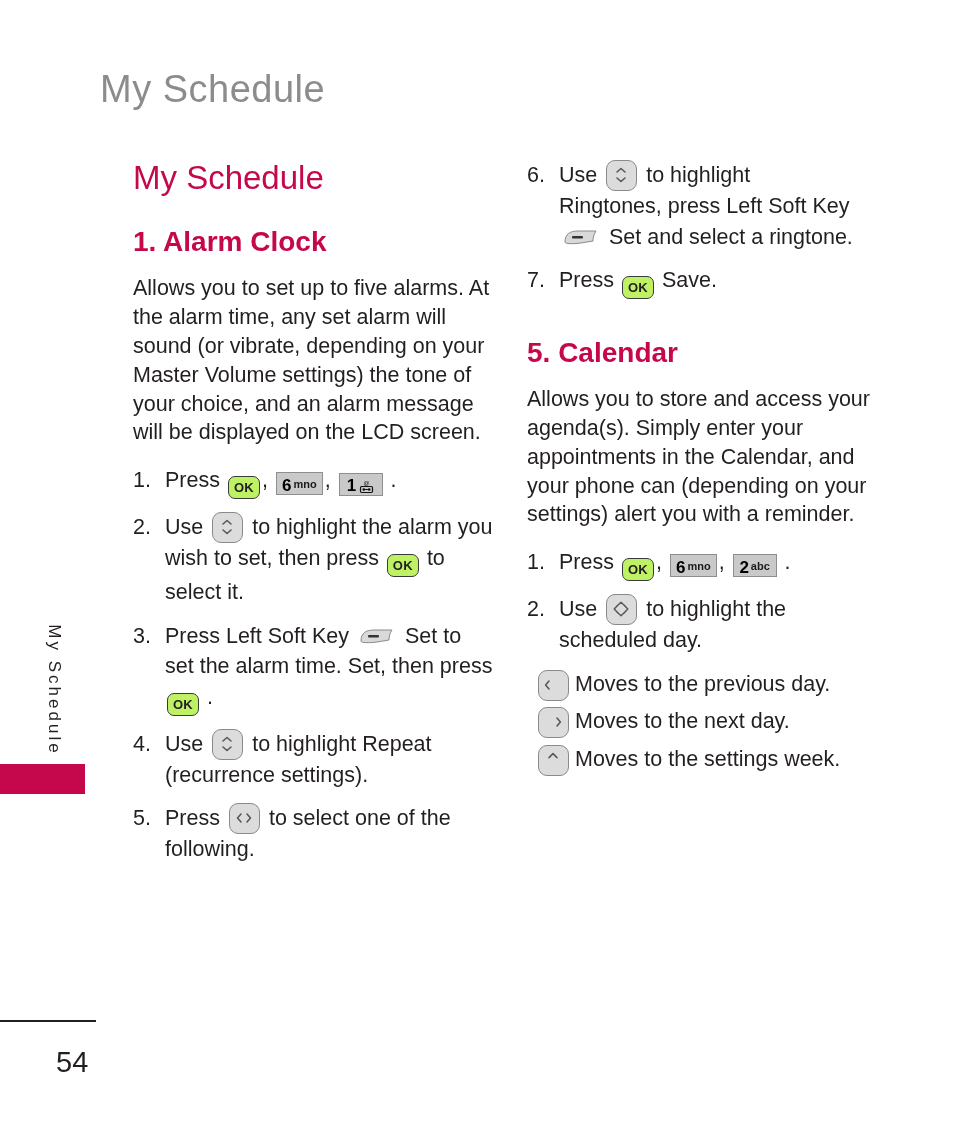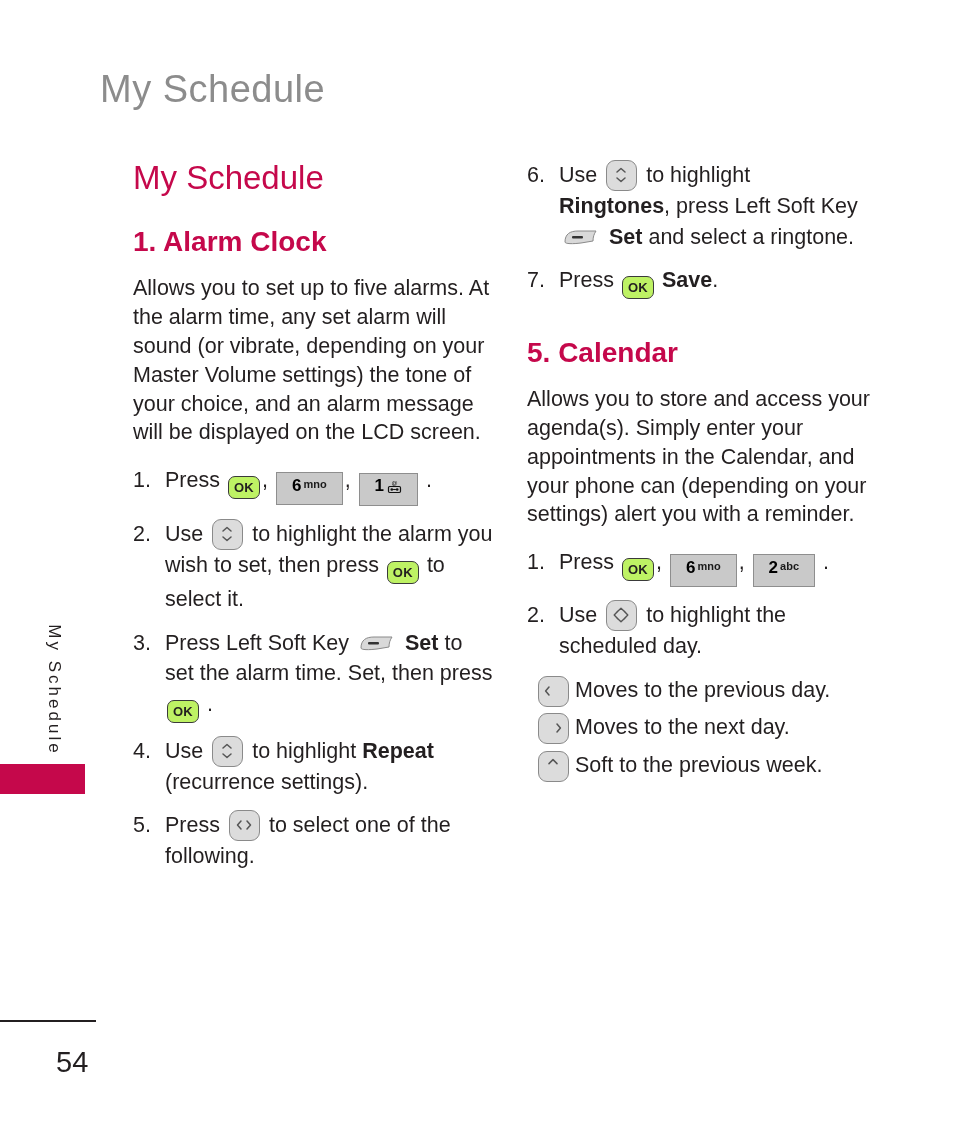--- a/index.html
+++ b/index.html
@@ -132,21 +132,21 @@
     line-height: 1.42;
     margin-bottom: 7px;
     color: #231f20;
   }
   ul.keylist > li .kpos {
     position: absolute;
     left: 8px;
     top: 1px;
   }
 
-  b, strong { font-weight: 700; }
+  b, strong { font-weight: 400; }
 
   
   .key {
     display: inline-block;
     vertical-align: -5px;
     position: relative;
   }
 
   
   .key-ok {
@@ -158,24 +158,24 @@
     font-weight: 700;
     line-height: 21px;
     text-align: center;
     letter-spacing: 0.3px;
     color: #231f20;
     margin: 0 2px;
   }
 
   
   .key-num {
-    min-width: 44px; height: 33px;
+    min-width: 44px; height: 23px;
     background: #c9c9c9;
     border: 1px solid #8e8e8e;
-    padding: 0 15px;
+    padding: 0 5px;
     margin: 0 2px;
     text-align: center;
     white-space: nowrap;
     line-height: 23px;
   }
   .key-num .dig {
     font-size: 17px;
     font-weight: 700;
     color: #000;
     vertical-align: 1px;
@@ -369,17 +369,17 @@
     <li>
       <span class="kpos"><span class="key key-nav" style="vertical-align:0;"><svg width="28" height="28" viewBox="0 0 28 28">
               <polyline points="18,10 21.4,14 18,18" fill="none" stroke="#555" stroke-width="1.5" stroke-linecap="round" stroke-linejoin="round"></polyline>
             </svg></span></span>
       <span>Moves to the next day.</span>
     </li>
     <li>
       <span class="kpos"><span class="key key-nav" style="vertical-align:0;"><svg width="28" height="28" viewBox="0 0 28 28">
               <polyline points="10,11.6 14,7.6 18,11.6" fill="none" stroke="#555" stroke-width="1.5" stroke-linecap="round" stroke-linejoin="round"></polyline>
             </svg></span></span>
-      <span>Soft to the previous week.</span>
+      <span>Moves to the settings week.</span>
     </li>
   </ul>
 
 </div>
 
 </body></html>

